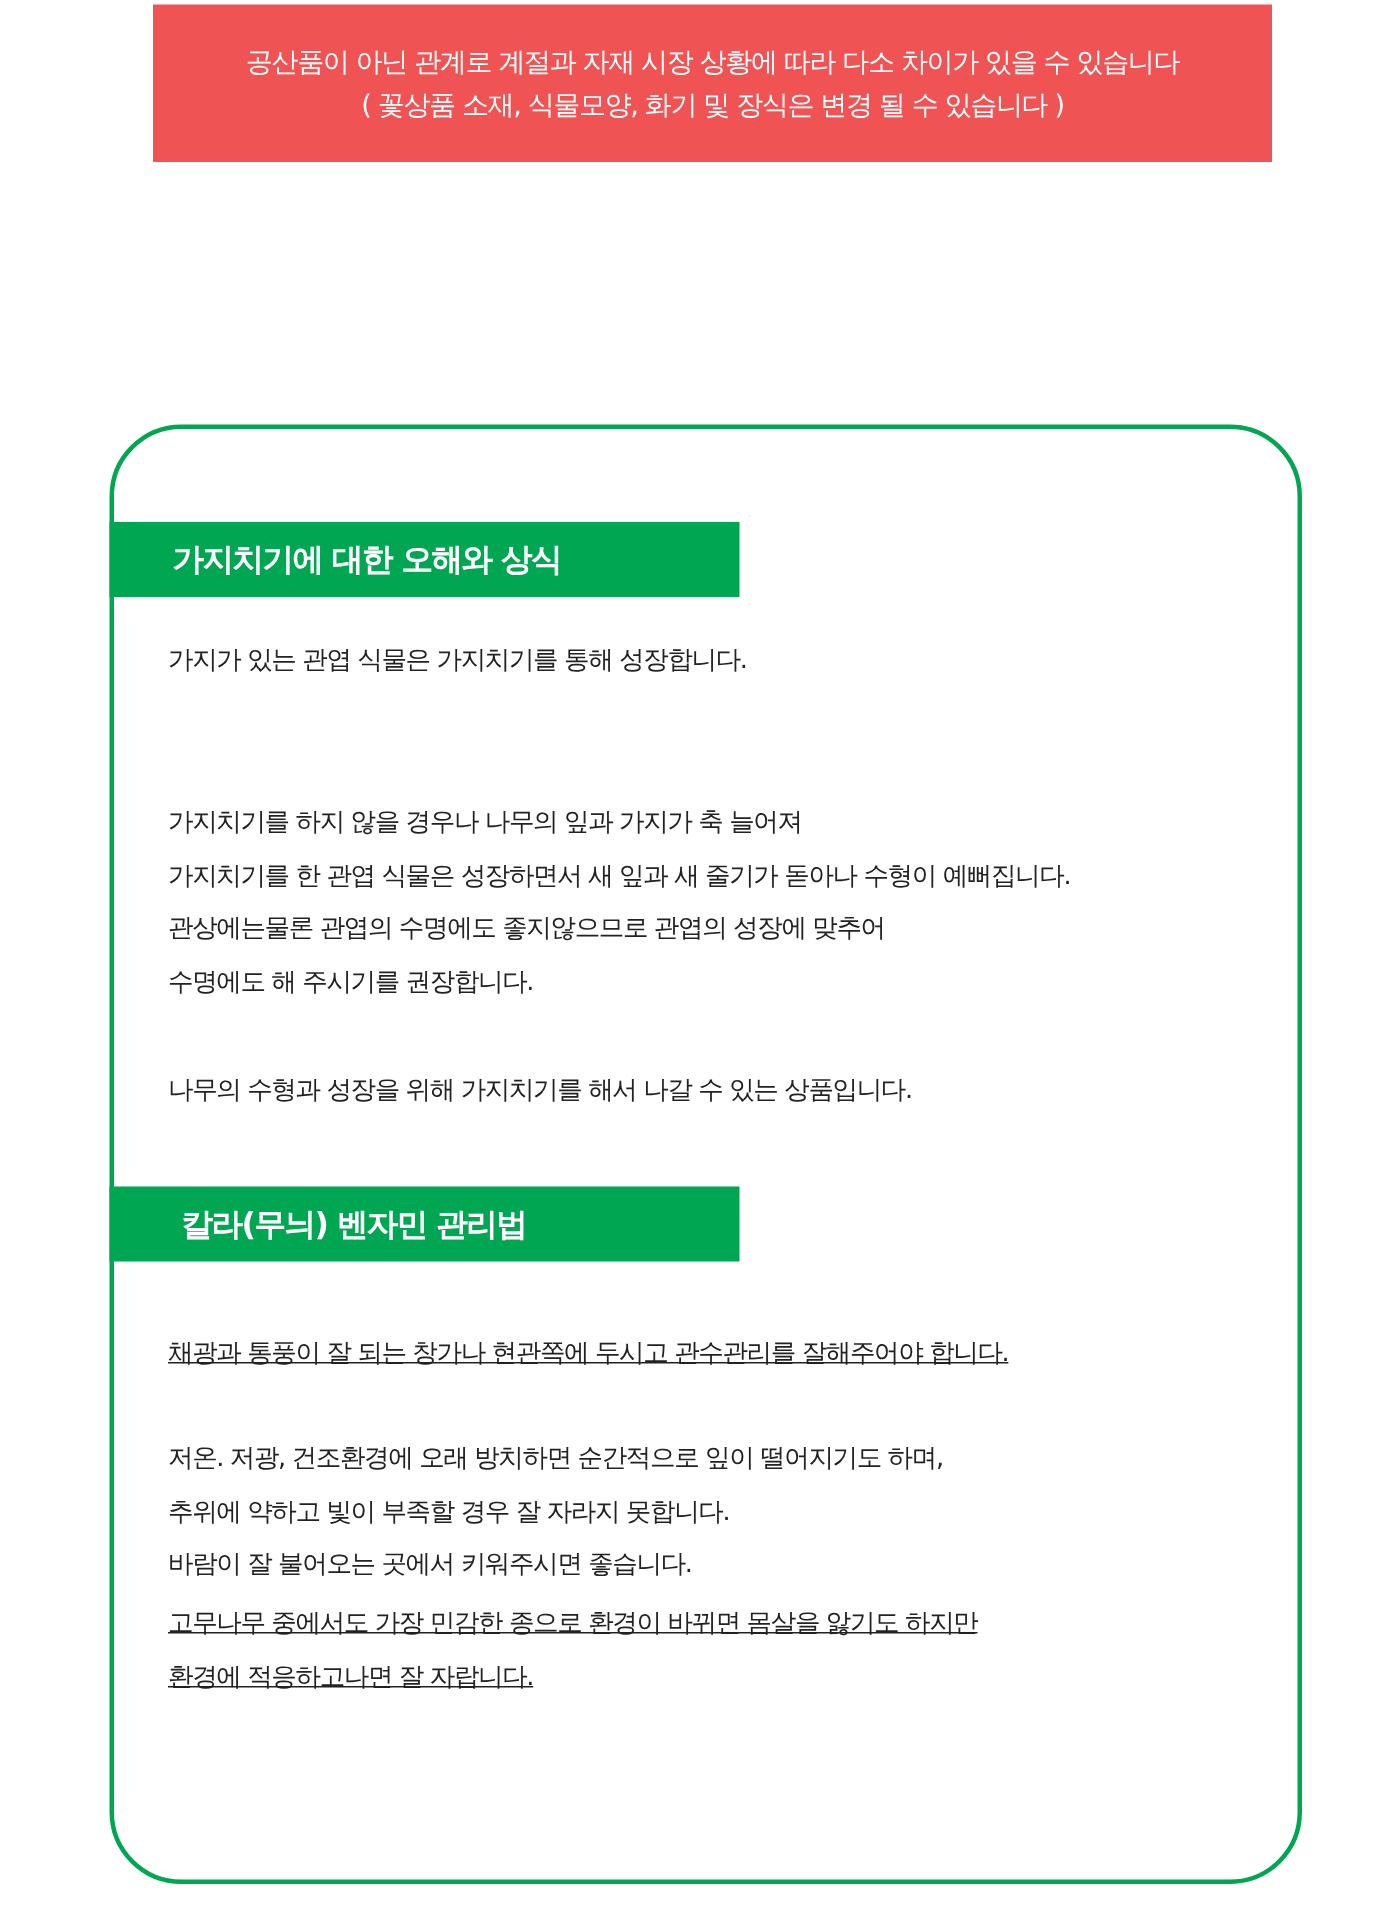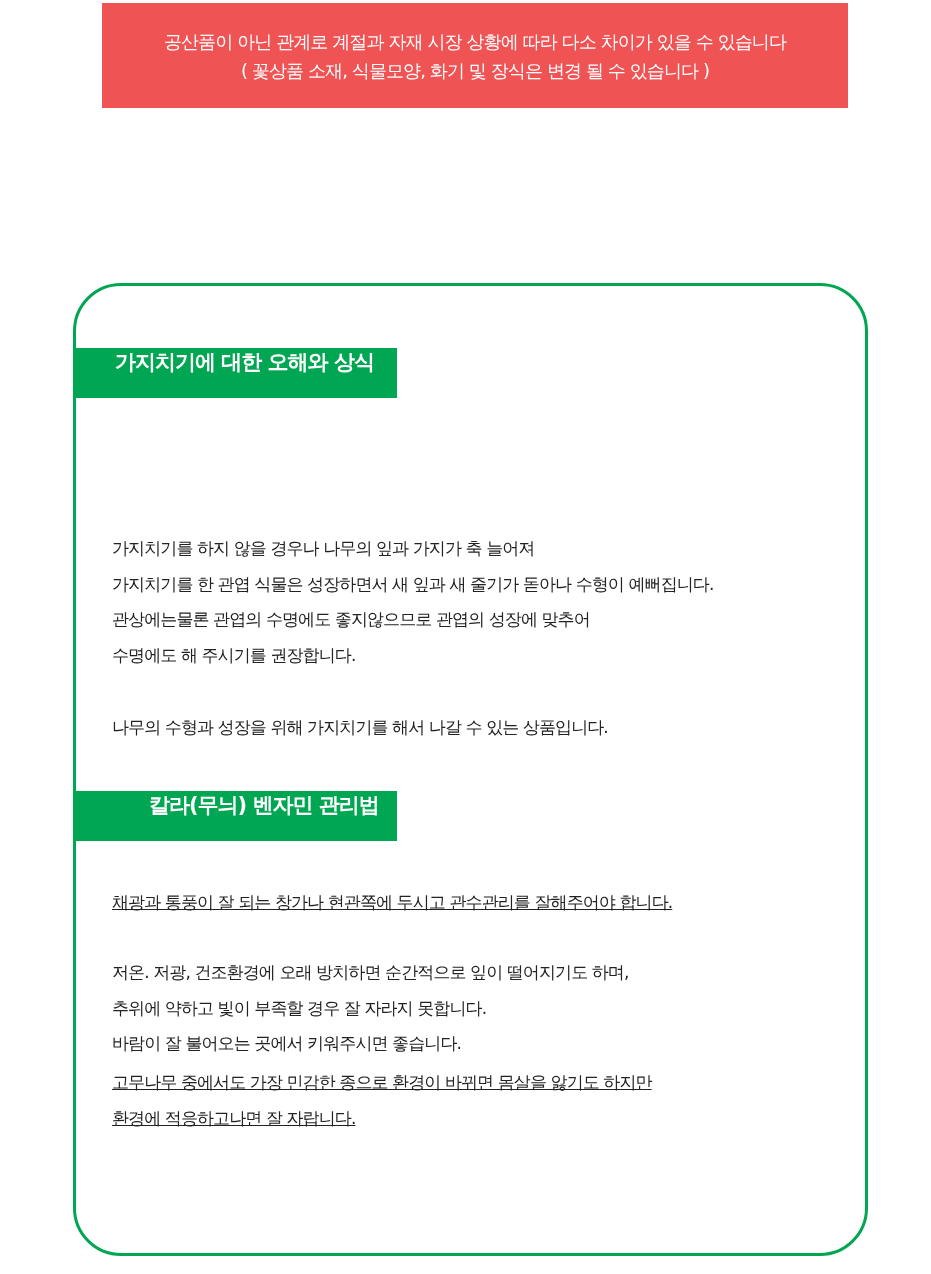--- a/index.html
+++ b/index.html
@@ -13,28 +13,28 @@
       background: #ef5354; color: #ffffff;
       display: flex; flex-direction: column; align-items: center; justify-content: center;
       font-size: 18px; line-height: 29px; letter-spacing: -0.9px; text-align: center;
     }
     .notice .line { white-space: nowrap; }
     .card {
       position: absolute; left: 73px; top: 283px; width: 789px; height: 967px;
       border: 3px solid #00a651; border-radius: 48px; background: #ffffff;
     }
     .section-header {
-      position: absolute; left: 73px; height: 50px; width: 324px;
+      position: absolute; left: 73px; height: 50px; width: 420px;
       background: #00a651; color: #ffffff;
       font-size: 21px; font-weight: bold; letter-spacing: -1px;
-      display: flex; box-sizing: border-box;
+      display: flex; align-items: center; box-sizing: border-box;
       white-space: nowrap;
     }
     .h1 { top: 348px; padding-left: 42px; }
-    .h2 { top: 791px; padding-left: 76px; }
+    .h2 { top: 791px; padding-left: 48px; }
     .para {
       position: absolute; left: 112px; font-size: 17px; line-height: 35.5px;
       letter-spacing: -0.9px; color: #222222;
     }
     .para .line { white-space: nowrap; }
   </style>
 </head>
 <body>
 
 <div class="notice">
@@ -42,20 +42,21 @@
   <div class="line">( 꽃상품 소재, 식물모양, 화기 및 장식은 변경 될 수 있습니다 )</div>
 </div>
 
 <div class="card"></div>
 
 <div class="section-header h1">
   <span>가지치기에 대한 오해와 상식</span>
 </div>
 
 <div class="para" style="top:423px;">
+  <div class="line">가지가 있는 관엽 식물은 가지치기를 통해 성장합니다.</div>
 </div>
 
 <div class="para" style="top:531px;">
   <div class="line">가지치기를 하지 않을 경우나 나무의 잎과 가지가 축 늘어져</div>
   <div class="line">가지치기를 한 관엽 식물은 성장하면서 새 잎과 새 줄기가 돋아나 수형이 예뻐집니다.</div>
   <div class="line">관상에는물론 관엽의 수명에도 좋지않으므로  관엽의 성장에 맞추어</div>
   <div class="line">수명에도 해 주시기를 권장합니다.</div>
 </div>
 
 <div class="para" style="top:710px;">

